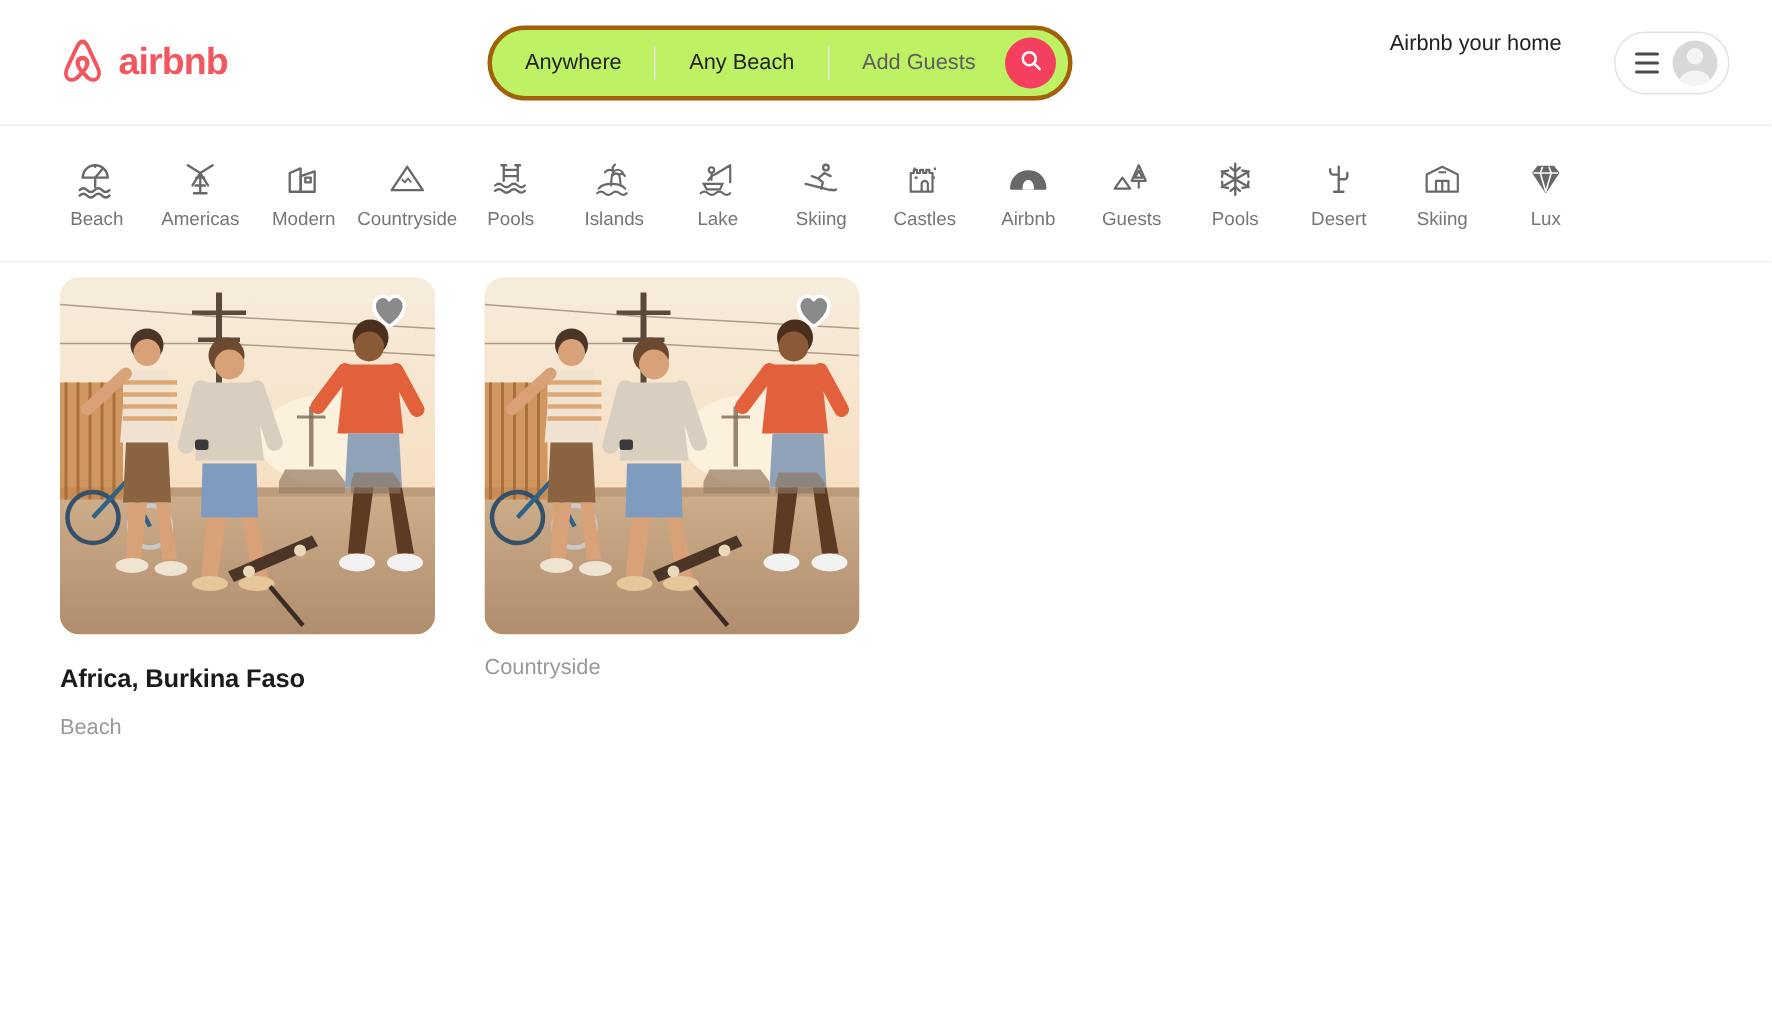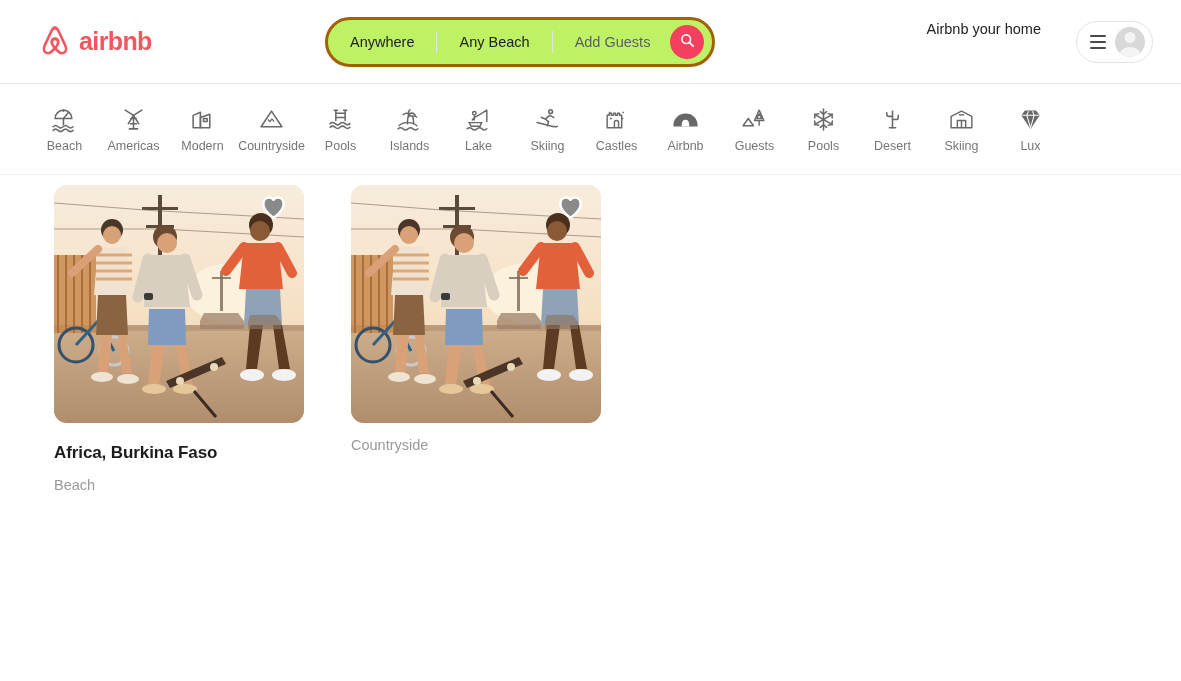--- a/index.html
+++ b/index.html
@@ -127,21 +127,21 @@
     white-space: nowrap;
     line-height: 1;
   }
 
   
   .grid {
     display: flex;
     gap: 33px;
     padding: 10px 40px 0 40px;
   }
-  .card { width: 250px; cursor: pointer; margin-left: 14px; }
+  .card { width: 250px; cursor: pointer; }
   .card-img {
     position: relative;
     width: 250px;
     height: 238px;
     border-radius: 13px;
     overflow: hidden;
     background: #f0e4d6;
   }
   .card-img svg { display: block; width: 100%; height: 100%; }
   .heart {

